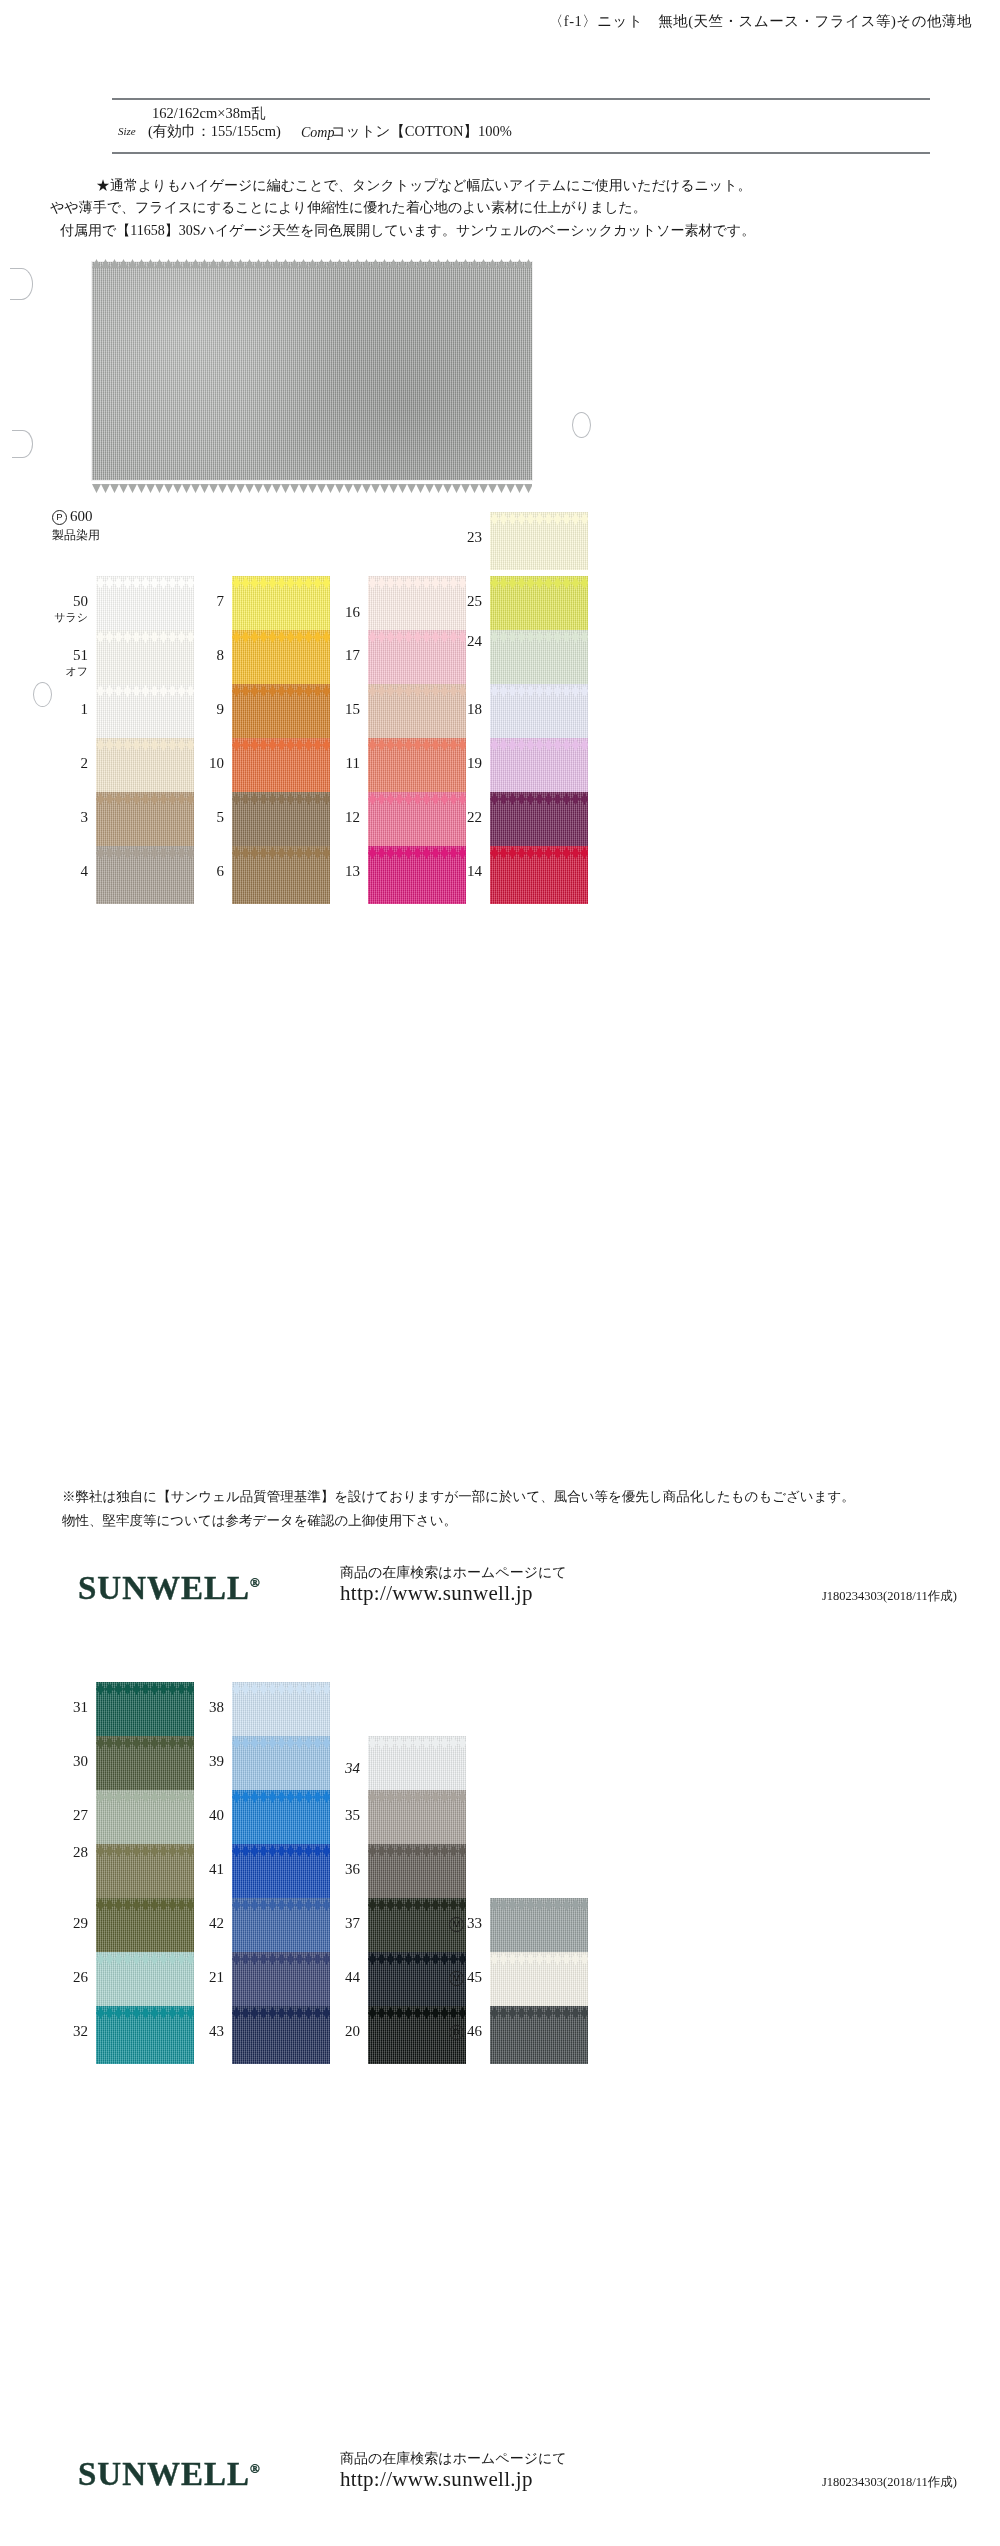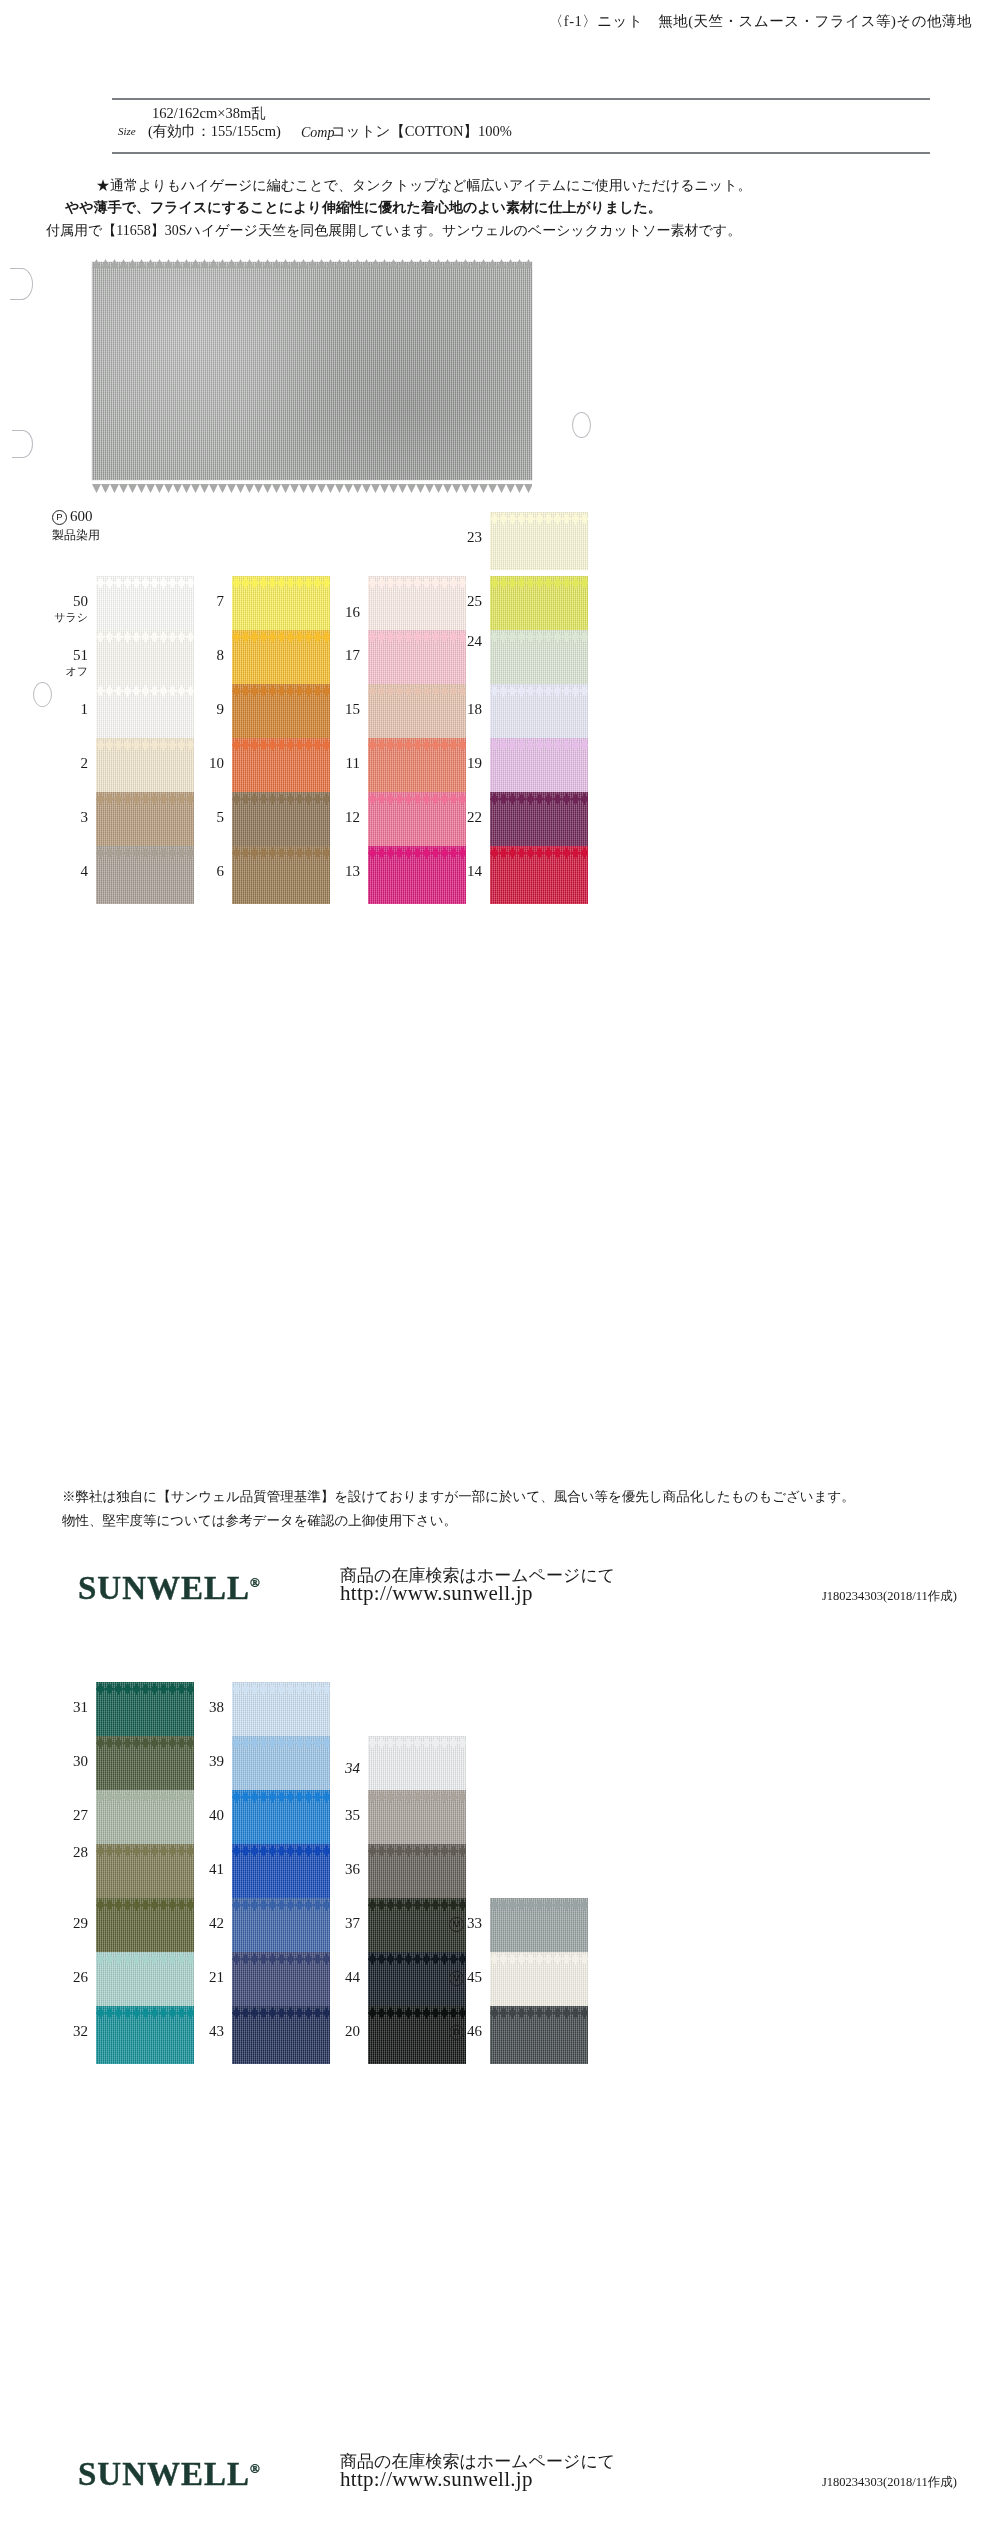--- a/index.html
+++ b/index.html
@@ -46,22 +46,22 @@
   .spec-size-val{position:absolute;left:152px;top:4px;font-size:14.5px;white-space:nowrap;}
   .spec-size-lbl{position:absolute;left:118px;top:25px;font-size:11px;font-style:italic;}
   .spec-size-val2{position:absolute;left:148px;top:22px;font-size:14.5px;white-space:nowrap;}
   .spec-comp-lbl{position:absolute;left:301px;top:25px;font-size:14px;font-style:italic;}
   .spec-comp-val{position:absolute;left:331px;top:22px;font-size:14.5px;white-space:nowrap;}
 
   
   .desc{position:absolute;left:0;top:176px;width:1000px;}
   .desc p{margin:0 0 2px 0;font-size:14px;line-height:1.45;white-space:nowrap;}
   .desc .d1{padding-left:96px;}
-  .desc .d2{padding-left:65px;font-weight:bold;}
-  .desc .d3{padding-left:46px;}
+  .desc .d2{padding-left:50px;}
+  .desc .d3{padding-left:60px;}
 
   
   .photo-wrap{
     position:absolute;left:92px;top:160px;width:440px;height:320px;
   }
   .photo{
     position:absolute;left:0;top:0;width:440px;height:320px;
     background:
       repeating-linear-gradient(90deg,
         rgba(255,255,255,.30) 0px, rgba(255,255,255,.30) 1px,
@@ -128,21 +128,21 @@
   
   .footer{position:absolute;left:0;width:1000px;height:60px;}
   .logo{
     position:absolute;left:78px;top:4px;
     font-family:"Liberation Serif", serif;
     font-size:33px;font-weight:bold;letter-spacing:1px;
     color:#1c3b32;
     -webkit-text-stroke:.4px #1c3b32;
   }
   .logo .reg{font-size:13px;vertical-align:super;letter-spacing:0;}
-  .f-note{position:absolute;left:340px;top:-2px;font-size:17px;white-space:nowrap;}
+  .f-note{position:absolute;left:340px;top:-2px;font-size:14px;white-space:nowrap;}
   .f-url{position:absolute;left:340px;top:15px;font-size:21px;letter-spacing:.3px;white-space:nowrap;}
   .f-code{position:absolute;left:822px;top:22px;font-size:12.5px;white-space:nowrap;}
 </style>
 </head>
 <body>
 
 <div class="page">
 
   <div class="hole" style="left:10px;top:268px;width:22px;height:30px;border-left:none;border-radius:0 50% 50% 0/0 50% 50% 0;"></div>
   <div class="hole" style="left:12px;top:430px;width:20px;height:26px;border-left:none;border-radius:0 50% 50% 0/0 50% 50% 0;"></div>

